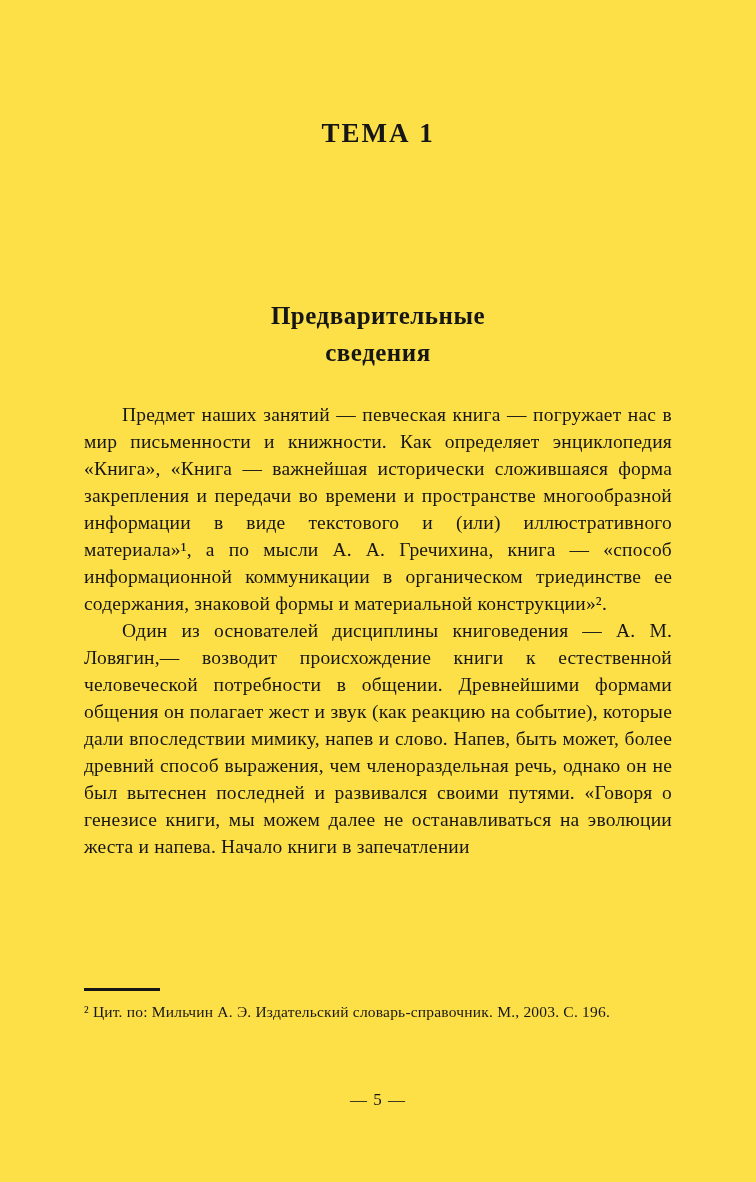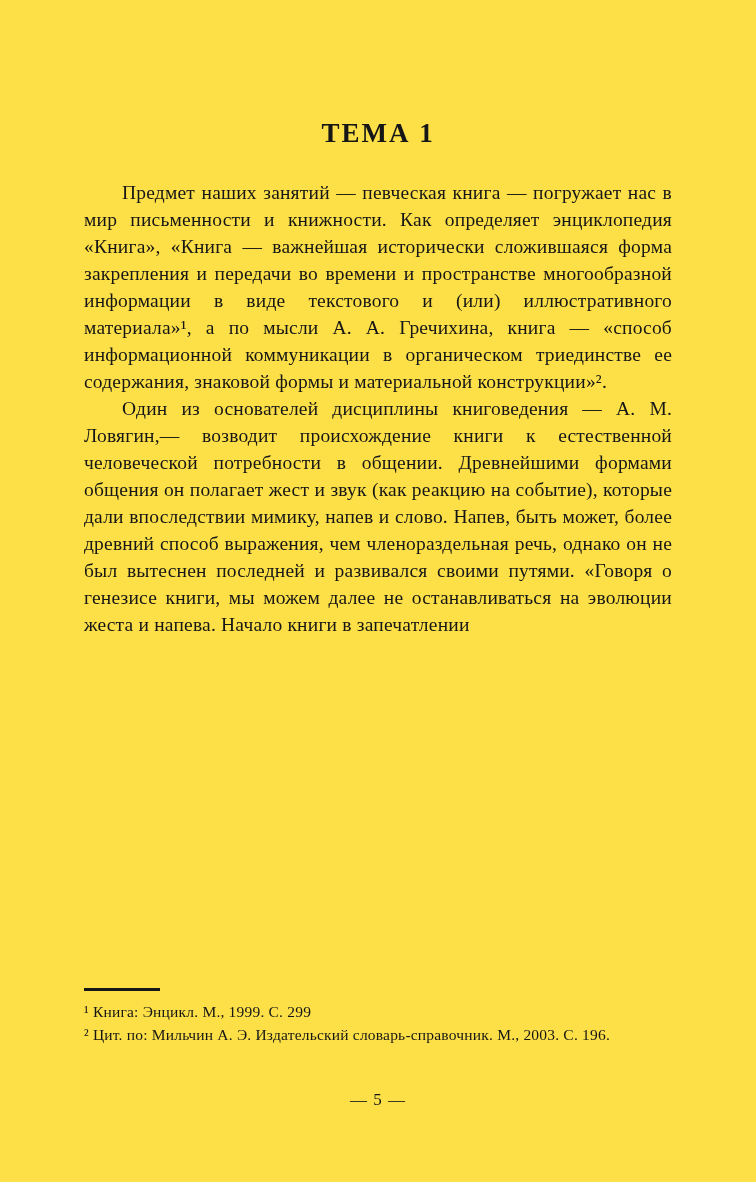--- a/index.html
+++ b/index.html
@@ -75,27 +75,30 @@
     letter-spacing: 1px;
   }
 </style>
 </head>
 <body>
 
 <div class="page">
 
   <h1 class="chapter-heading">ТЕМА 1</h1>
 
+  <h2 class="section-title">
+    <span>Предварительные</span><br>
+    <span>сведения</span>
+  </h2>
 
   <div class="body-text">
     <p>Предмет наших занятий — певческая книга — погружает нас в мир письменности и книжности. Как определяет энциклопедия «Книга», «Книга — важнейшая исторически сложившаяся форма закрепления и передачи во времени и пространстве многообразной информации в виде текстового и (или) иллюстративного материала»¹, а по мысли А. А. Гречихина, книга — «способ информационной коммуникации в органическом триединстве ее содержания, знаковой формы и материальной конструкции»².</p>
     <p>Один из основателей дисциплины книговедения — А. М. Ловягин,— возводит происхождение книги к естественной человеческой потребности в общении. Древнейшими формами общения он полагает жест и звук (как реакцию на событие), которые дали впоследствии мимику, напев и слово. Напев, быть может, более древний способ выражения, чем членораздельная речь, однако он не был вытеснен последней и развивался своими путями. «Говоря о генезисе книги, мы можем далее не останавливаться на эволюции жеста и напева. Начало книги в запечатлении</p>
   </div>
 
   <div class="footnote-block">
     <div class="footnote-rule"></div>
-    <p>¹ Книга: Энцикл. М., 1999. С. 299</p>
     <p>² Цит. по: Мильчин А. Э. Издательский словарь-справочник. М., 2003. С. 196.</p>
   </div>
 
   <div class="page-number">— 5 —</div>
 
 </div>
 
 </body></html>

